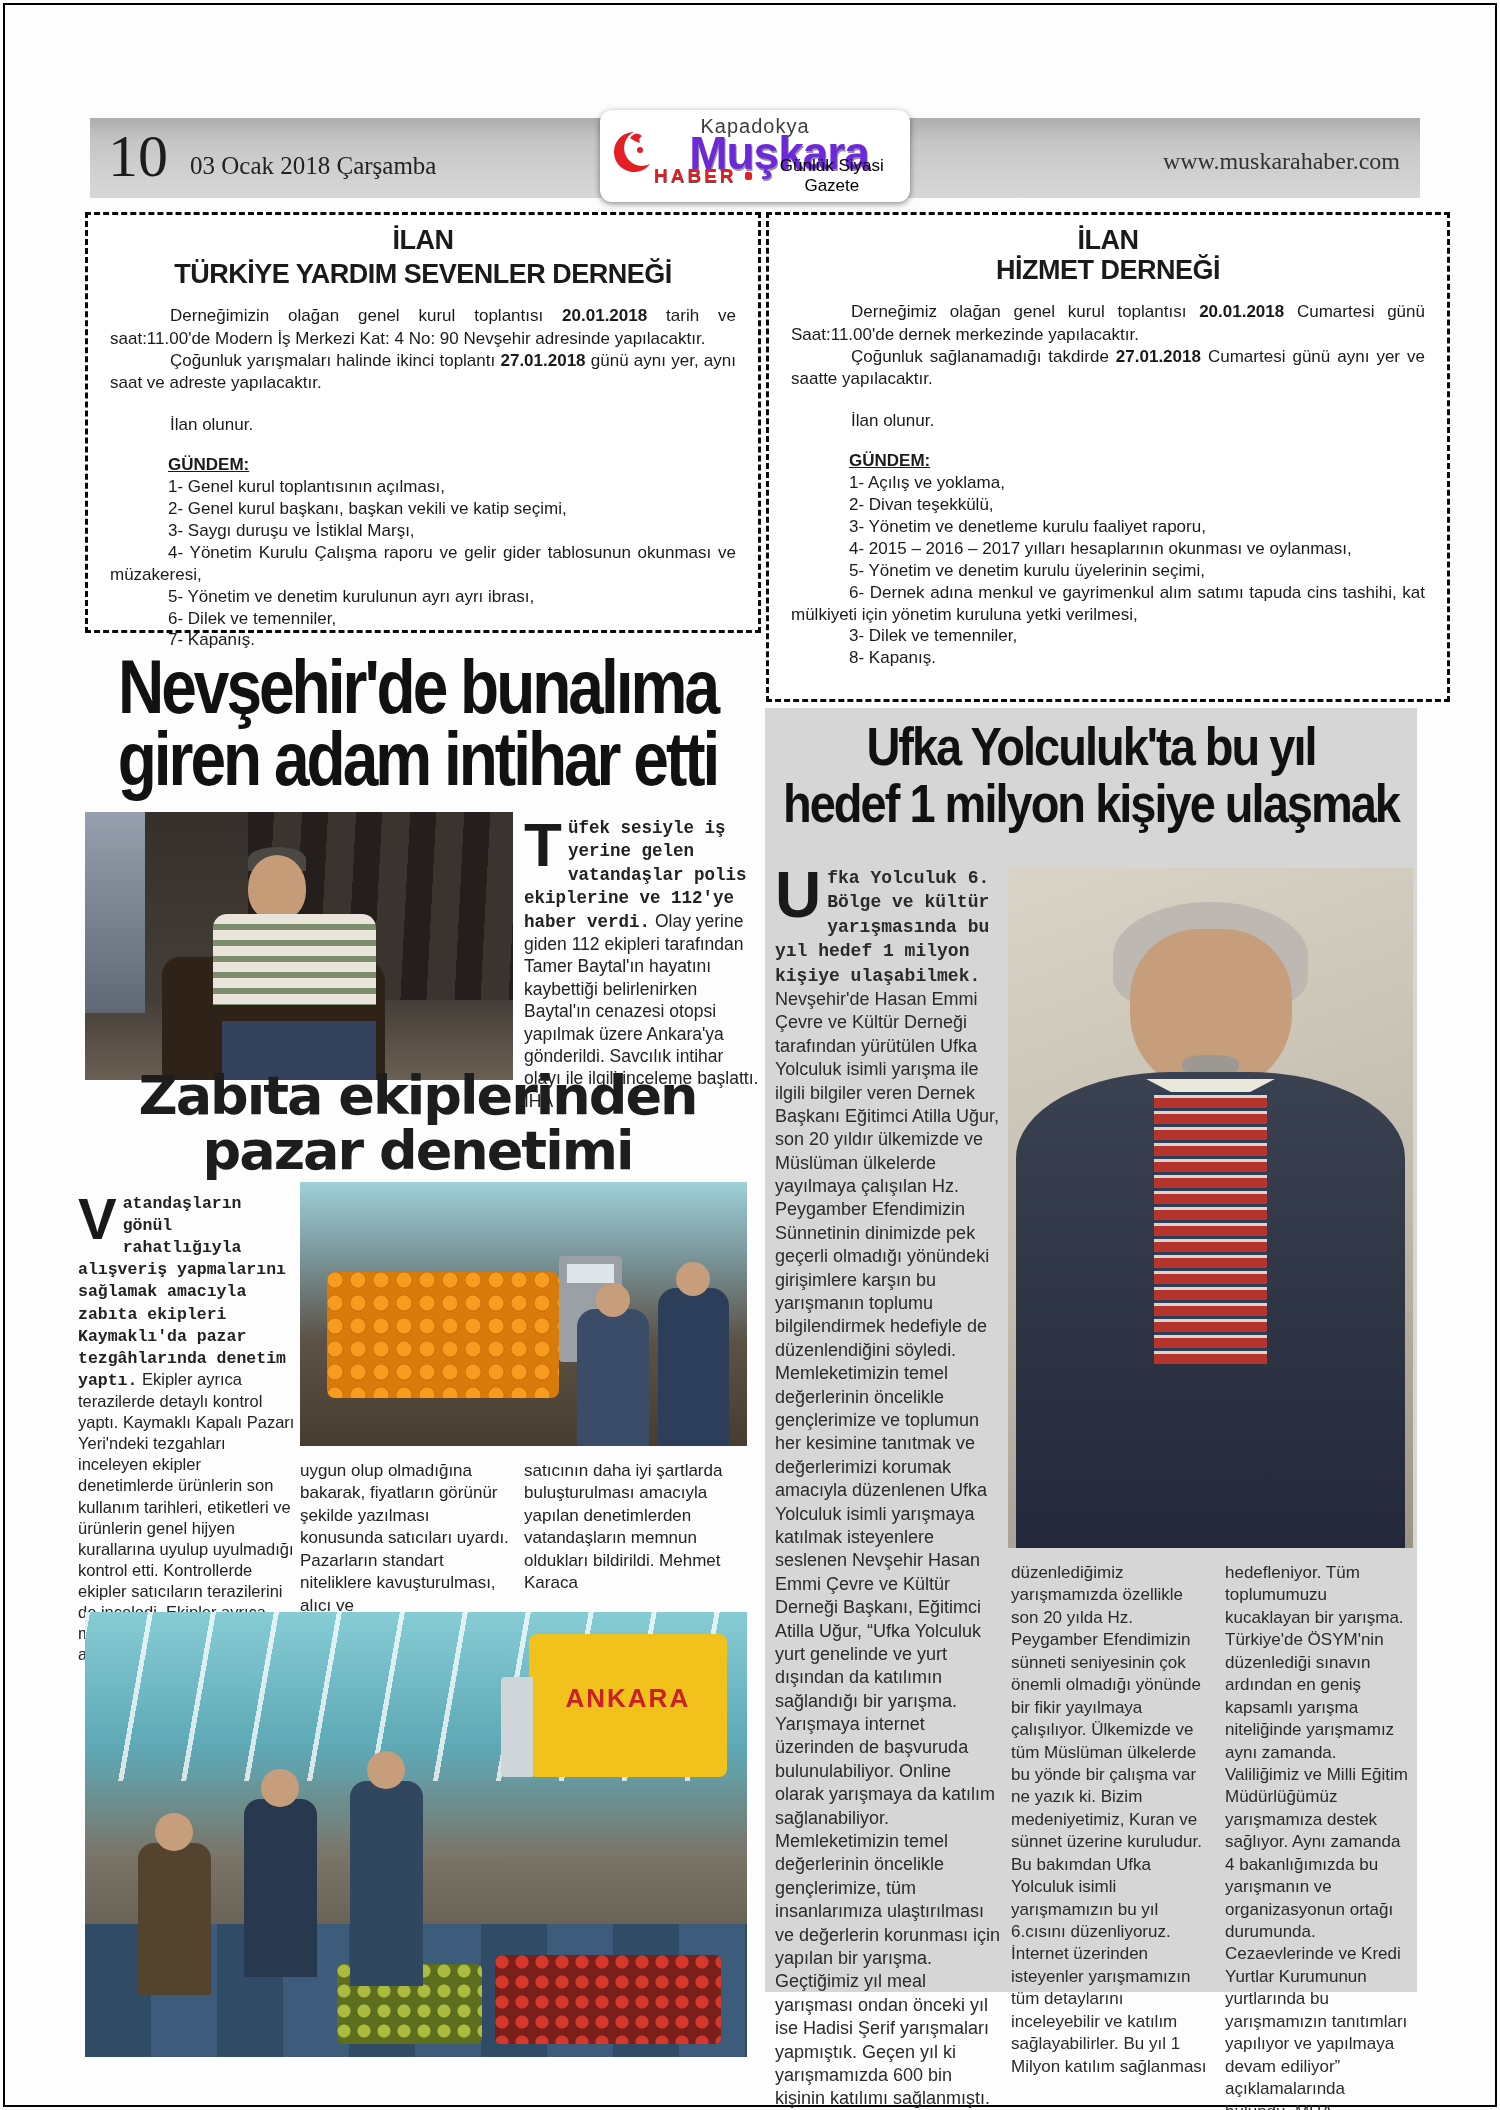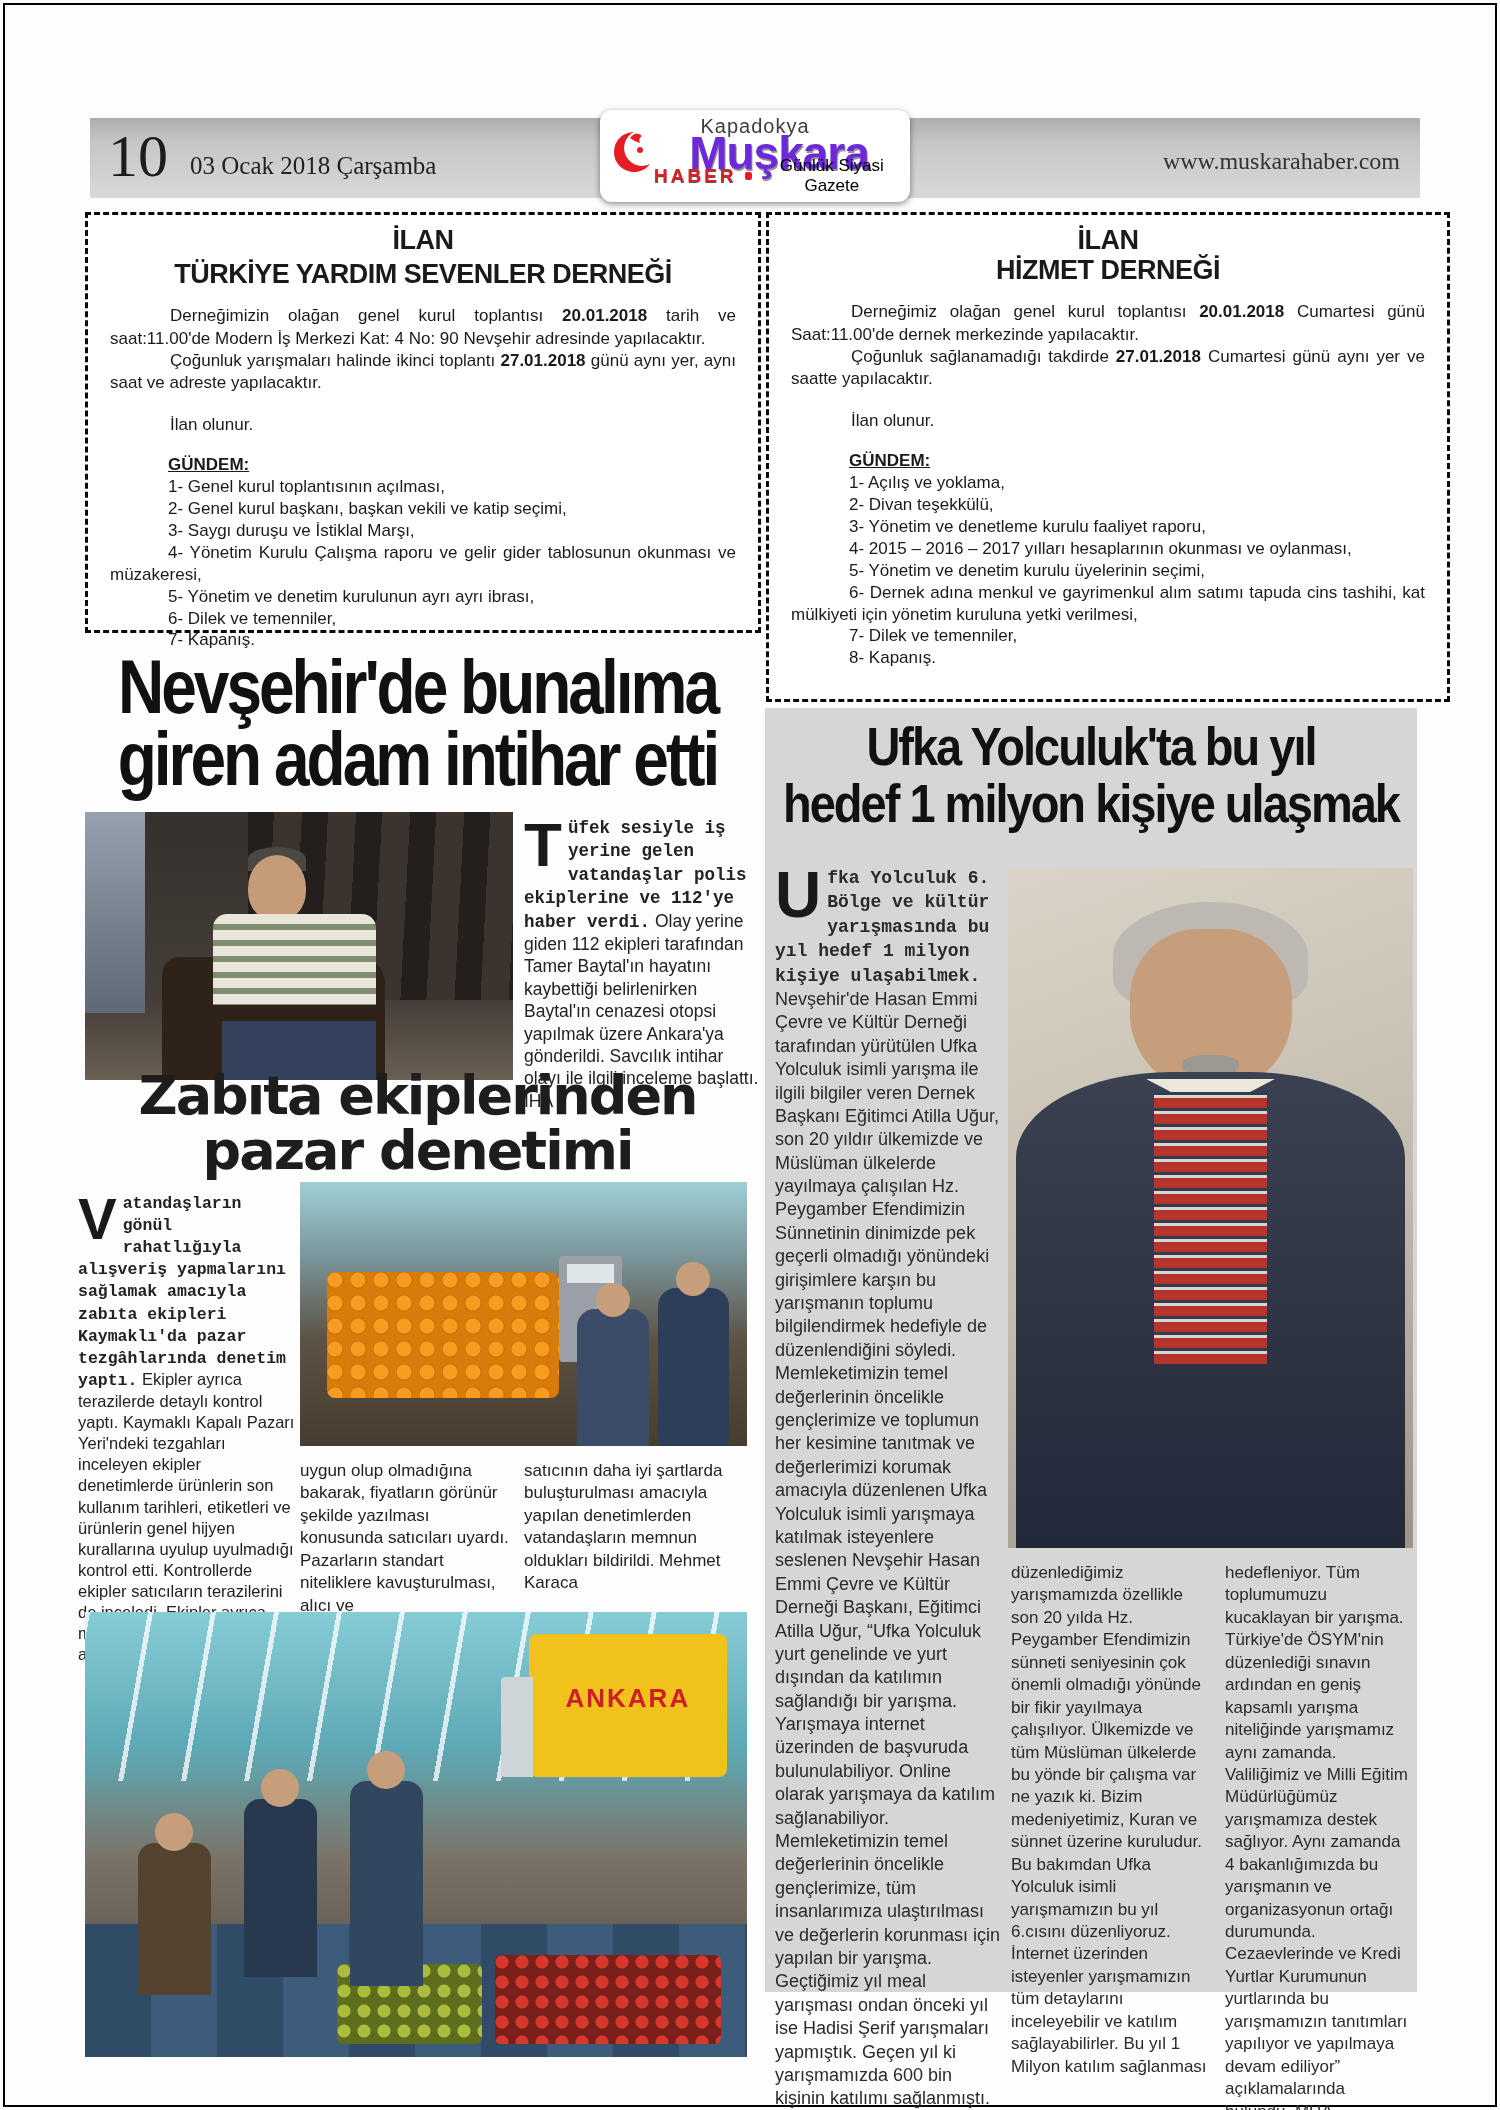--- a/index.html
+++ b/index.html
@@ -157,21 +157,21 @@
     <p class="lead-gap"><span>Derneğimiz olağan genel kurul toplantısı </span><b>20.01.2018</b><span> Cumartesi günü Saat:11.00'de dernek merkezinde yapılacaktır.</span></p>
     <p><span>Çoğunluk sağlanamadığı takdirde </span><b>27.01.2018</b><span> Cumartesi günü aynı yer ve saatte yapılacaktır.</span></p>
     <div class="ilan">İlan olunur.</div>
     <div class="gundem">GÜNDEM:</div>
     <div class="g-item">1- Açılış ve yoklama,</div>
     <div class="g-item">2- Divan teşekkülü,</div>
     <div class="g-item">3- Yönetim ve denetleme kurulu faaliyet raporu,</div>
     <div class="g-item">4- 2015 – 2016 – 2017 yılları hesaplarının okunması ve oylanması,</div>
     <div class="g-item">5- Yönetim ve denetim kurulu üyelerinin seçimi,</div>
     <div class="g-item">6- Dernek adına menkul ve gayrimenkul alım satımı tapuda cins tashihi, kat mülkiyeti için yönetim kuruluna yetki verilmesi,</div>
-    <div class="g-item">7- Dilek ve temenniler,</div>
+    <div class="g-item">3- Dilek ve temenniler,</div>
     <div class="g-item">8- Kapanış.</div>
   </div>
 
   <div id="h1" class="headline">
     <div>Nevşehir'de bunalıma</div>
     <div>giren adam intihar etti</div>
   </div>
   <div id="photo1" class="photo">
     <div class="win"></div>
     <div class="curtain"></div>

